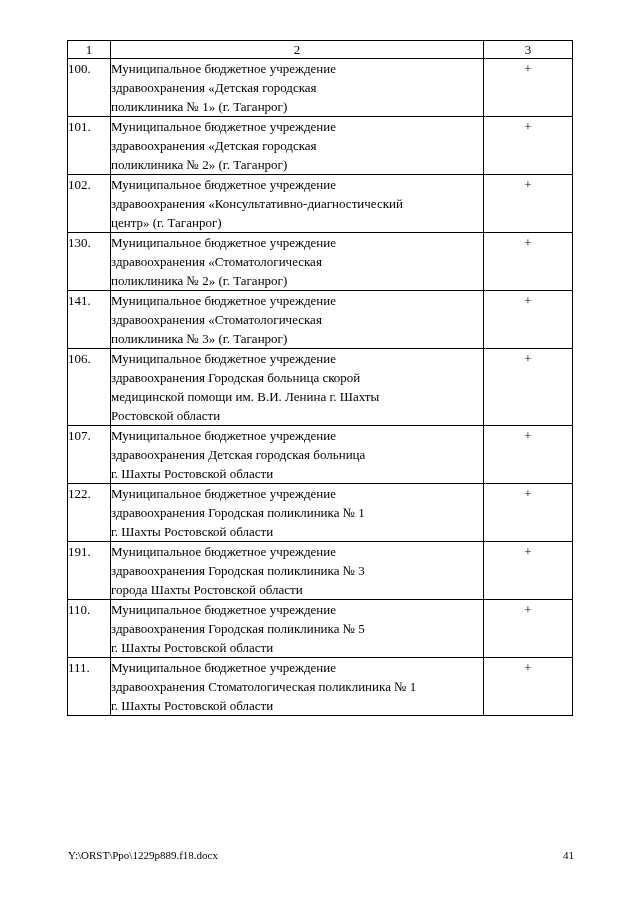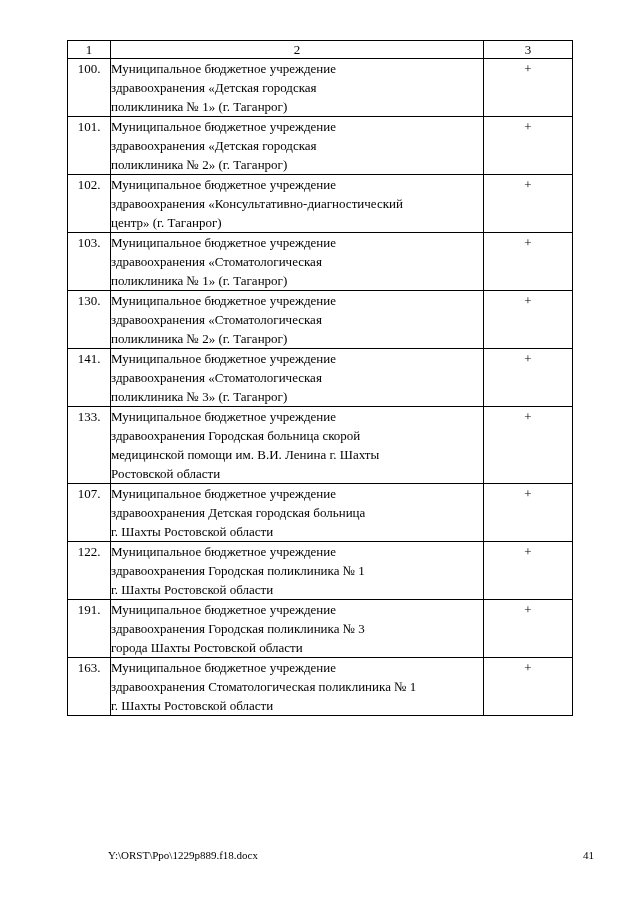--- a/index.html
+++ b/index.html
@@ -29,40 +29,39 @@
     font-weight: normal;
     line-height: 19px;
     padding: 0;
   }
   table.registry thead th {
     height: 17px;
     line-height: 17px;
     text-align: center;
   }
   td.cell-num {
-    text-align: center;
+    text-align: left;
     padding: 2px 2px 0 2px;
   }
   td.cell-text {
     padding: 2px 8px 2px 7px;
     white-space: pre-line;
   }
   td.cell-mark {
     text-align: center;
     padding: 2px 2px 0 2px;
   }
   .footer {
     position: absolute;
-    left: 68px; right: 46px; top: 849px;
+    left: 68px; right: 66px; top: 849px;
     display: flex;
     justify-content: space-between;
     align-items: baseline;
     font-size: 11px;
     line-height: 12px;
-    margin-left: 40px;
   }
 </style>
 </head>
 <body>
 
 <div class="page">
 
   <table class="registry">
     <colgroup>
       <col style="width:43px">
@@ -92,42 +91,35 @@
         <td class="cell-mark">+</td>
       </tr>
       <tr>
         <td class="cell-num">102.</td>
         <td class="cell-text">Муниципальное бюджетное учреждение
 здравоохранения «Консультативно-диагностический
 центр» (г. Таганрог)</td>
         <td class="cell-mark">+</td>
       </tr>
       <tr>
-        <td class="cell-num">103.</td>
-        <td class="cell-text">Муниципальное бюджетное учреждение
-здравоохранения «Стоматологическая
-поликлиника № 1» (г. Таганрог)</td>
-        <td class="cell-mark">+</td>
-      </tr>
-      <tr>
         <td class="cell-num">130.</td>
         <td class="cell-text">Муниципальное бюджетное учреждение
 здравоохранения «Стоматологическая
 поликлиника № 2» (г. Таганрог)</td>
         <td class="cell-mark">+</td>
       </tr>
       <tr>
         <td class="cell-num">141.</td>
         <td class="cell-text">Муниципальное бюджетное учреждение
 здравоохранения «Стоматологическая
 поликлиника № 3» (г. Таганрог)</td>
         <td class="cell-mark">+</td>
       </tr>
       <tr>
-        <td class="cell-num">133.</td>
+        <td class="cell-num">106.</td>
         <td class="cell-text">Муниципальное бюджетное учреждение
 здравоохранения Городская больница скорой
 медицинской помощи им. В.И. Ленина г. Шахты
 Ростовской области</td>
         <td class="cell-mark">+</td>
       </tr>
       <tr>
         <td class="cell-num">107.</td>
         <td class="cell-text">Муниципальное бюджетное учреждение
 здравоохранения Детская городская больница
@@ -142,21 +134,28 @@
         <td class="cell-mark">+</td>
       </tr>
       <tr>
         <td class="cell-num">191.</td>
         <td class="cell-text">Муниципальное бюджетное учреждение
 здравоохранения Городская поликлиника № 3
 города Шахты Ростовской области</td>
         <td class="cell-mark">+</td>
       </tr>
       <tr>
-        <td class="cell-num">163.</td>
+        <td class="cell-num">110.</td>
+        <td class="cell-text">Муниципальное бюджетное учреждение
+здравоохранения Городская поликлиника № 5
+г. Шахты Ростовской области</td>
+        <td class="cell-mark">+</td>
+      </tr>
+      <tr>
+        <td class="cell-num">111.</td>
         <td class="cell-text">Муниципальное бюджетное учреждение
 здравоохранения Стоматологическая поликлиника № 1
 г. Шахты Ростовской области</td>
         <td class="cell-mark">+</td>
       </tr>
     </tbody>
   </table>
 
   <div class="footer">
     <span>Y:\ORST\Ppo\1229p889.f18.docx</span>

